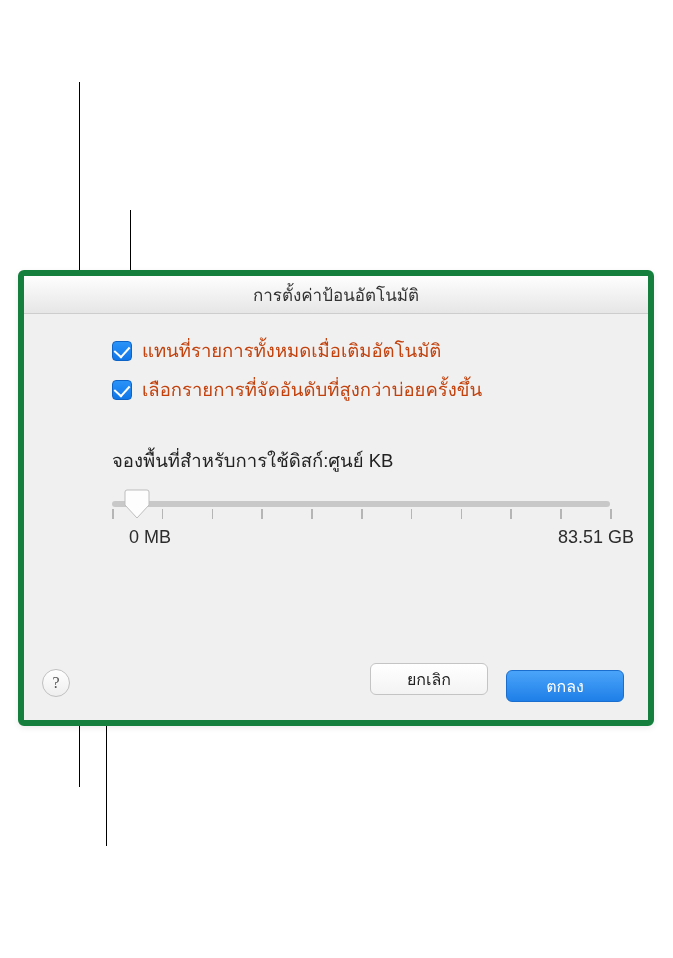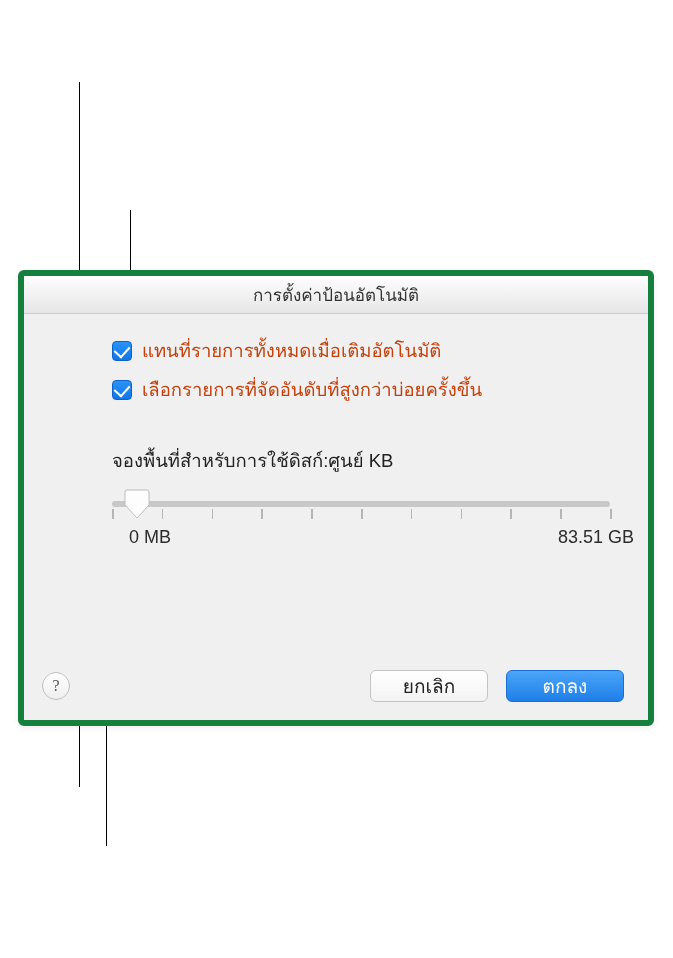--- a/index.html
+++ b/index.html
@@ -129,33 +129,34 @@
     display: flex; align-items: center; justify-content: center;
     font-size: 16px; color: #555;
     font-family: Georgia, serif;
     margin-left: -6px;
   }
   .btns { margin-left: auto; display: flex; gap: 18px; }
   .btn {
     min-width: 118px;
     height: 32px;
     border-radius: 6px;
-    font-size: 19px;
+    font-size: 16px;
     display: flex; align-items: center; justify-content: center;
     padding: 0 18px;
   }
   .btn.normal {
     background: linear-gradient(#ffffff, #f3f3f3);
     border: 1px solid #c4c4c4;
     color: #222;
   }
   .btn.primary {
     background: linear-gradient(#4aa4f9, #1f7fe8);
     border: 1px solid #1a6fce;
     color: #fff;
+    margin-top: 7px;
   }
   
   .leader {
     position: absolute;
     background: #000;
   }
   .leader.v { width: 1px; }
   .leader.h { height: 1px; }
 </style>
 </head>

